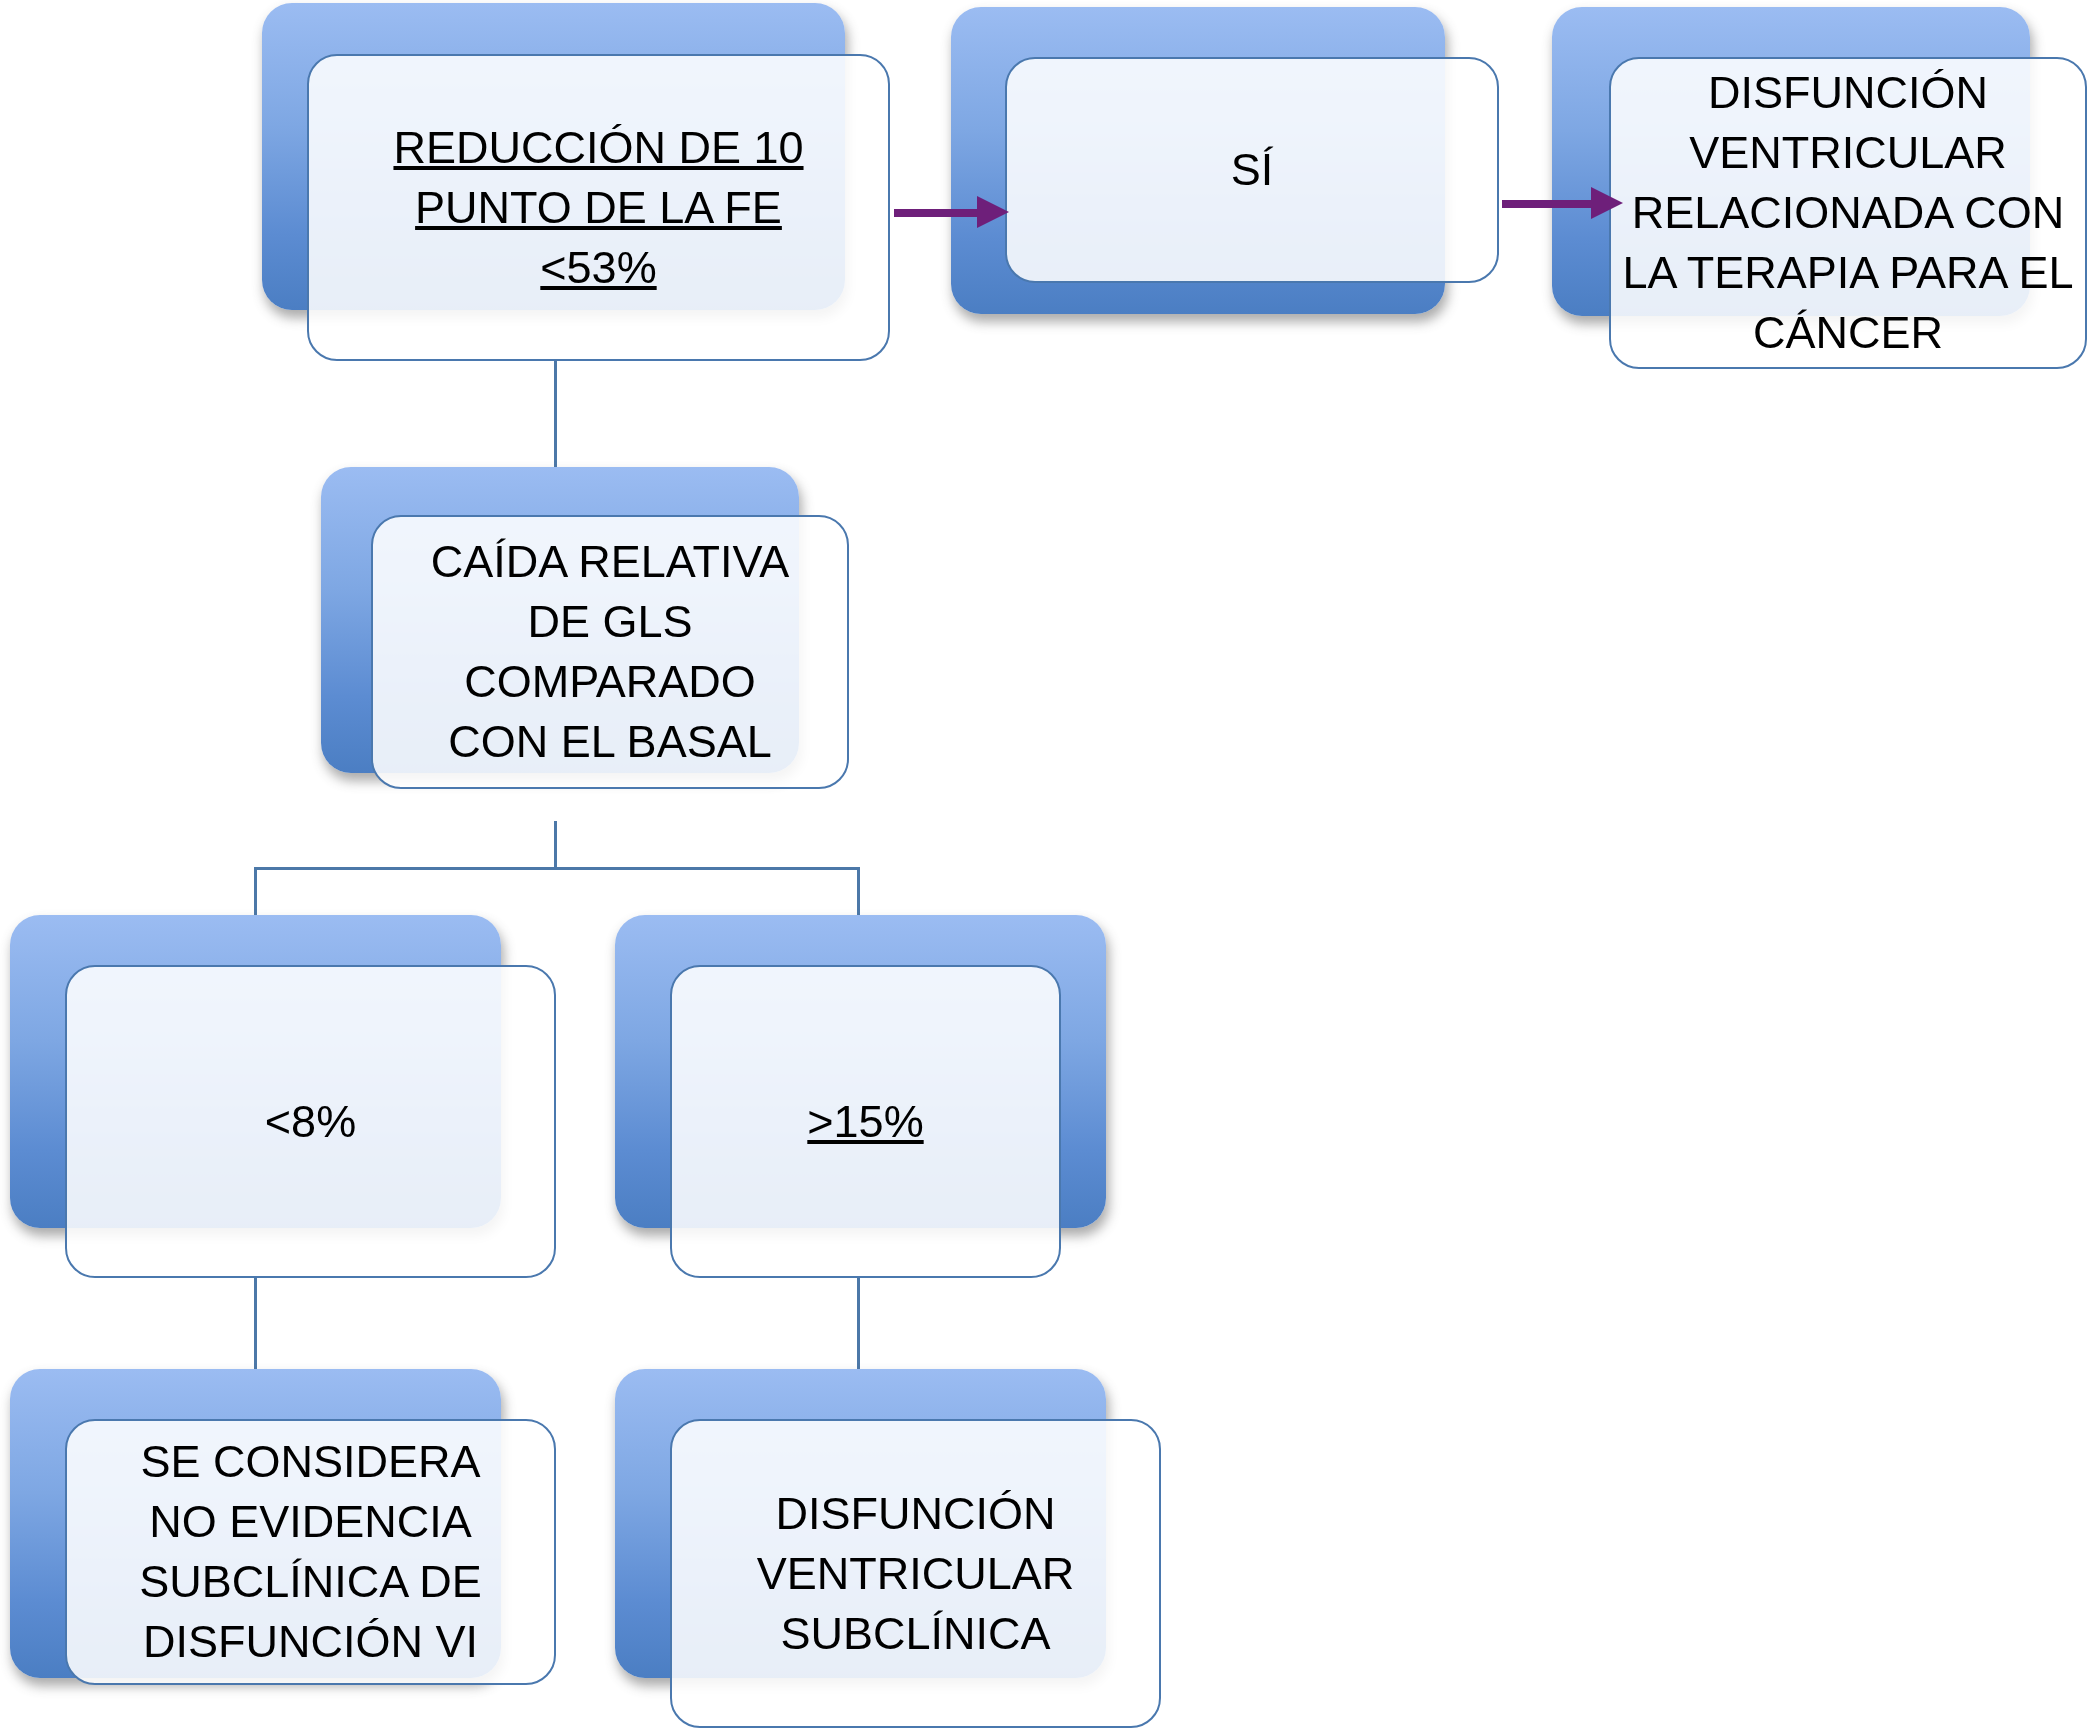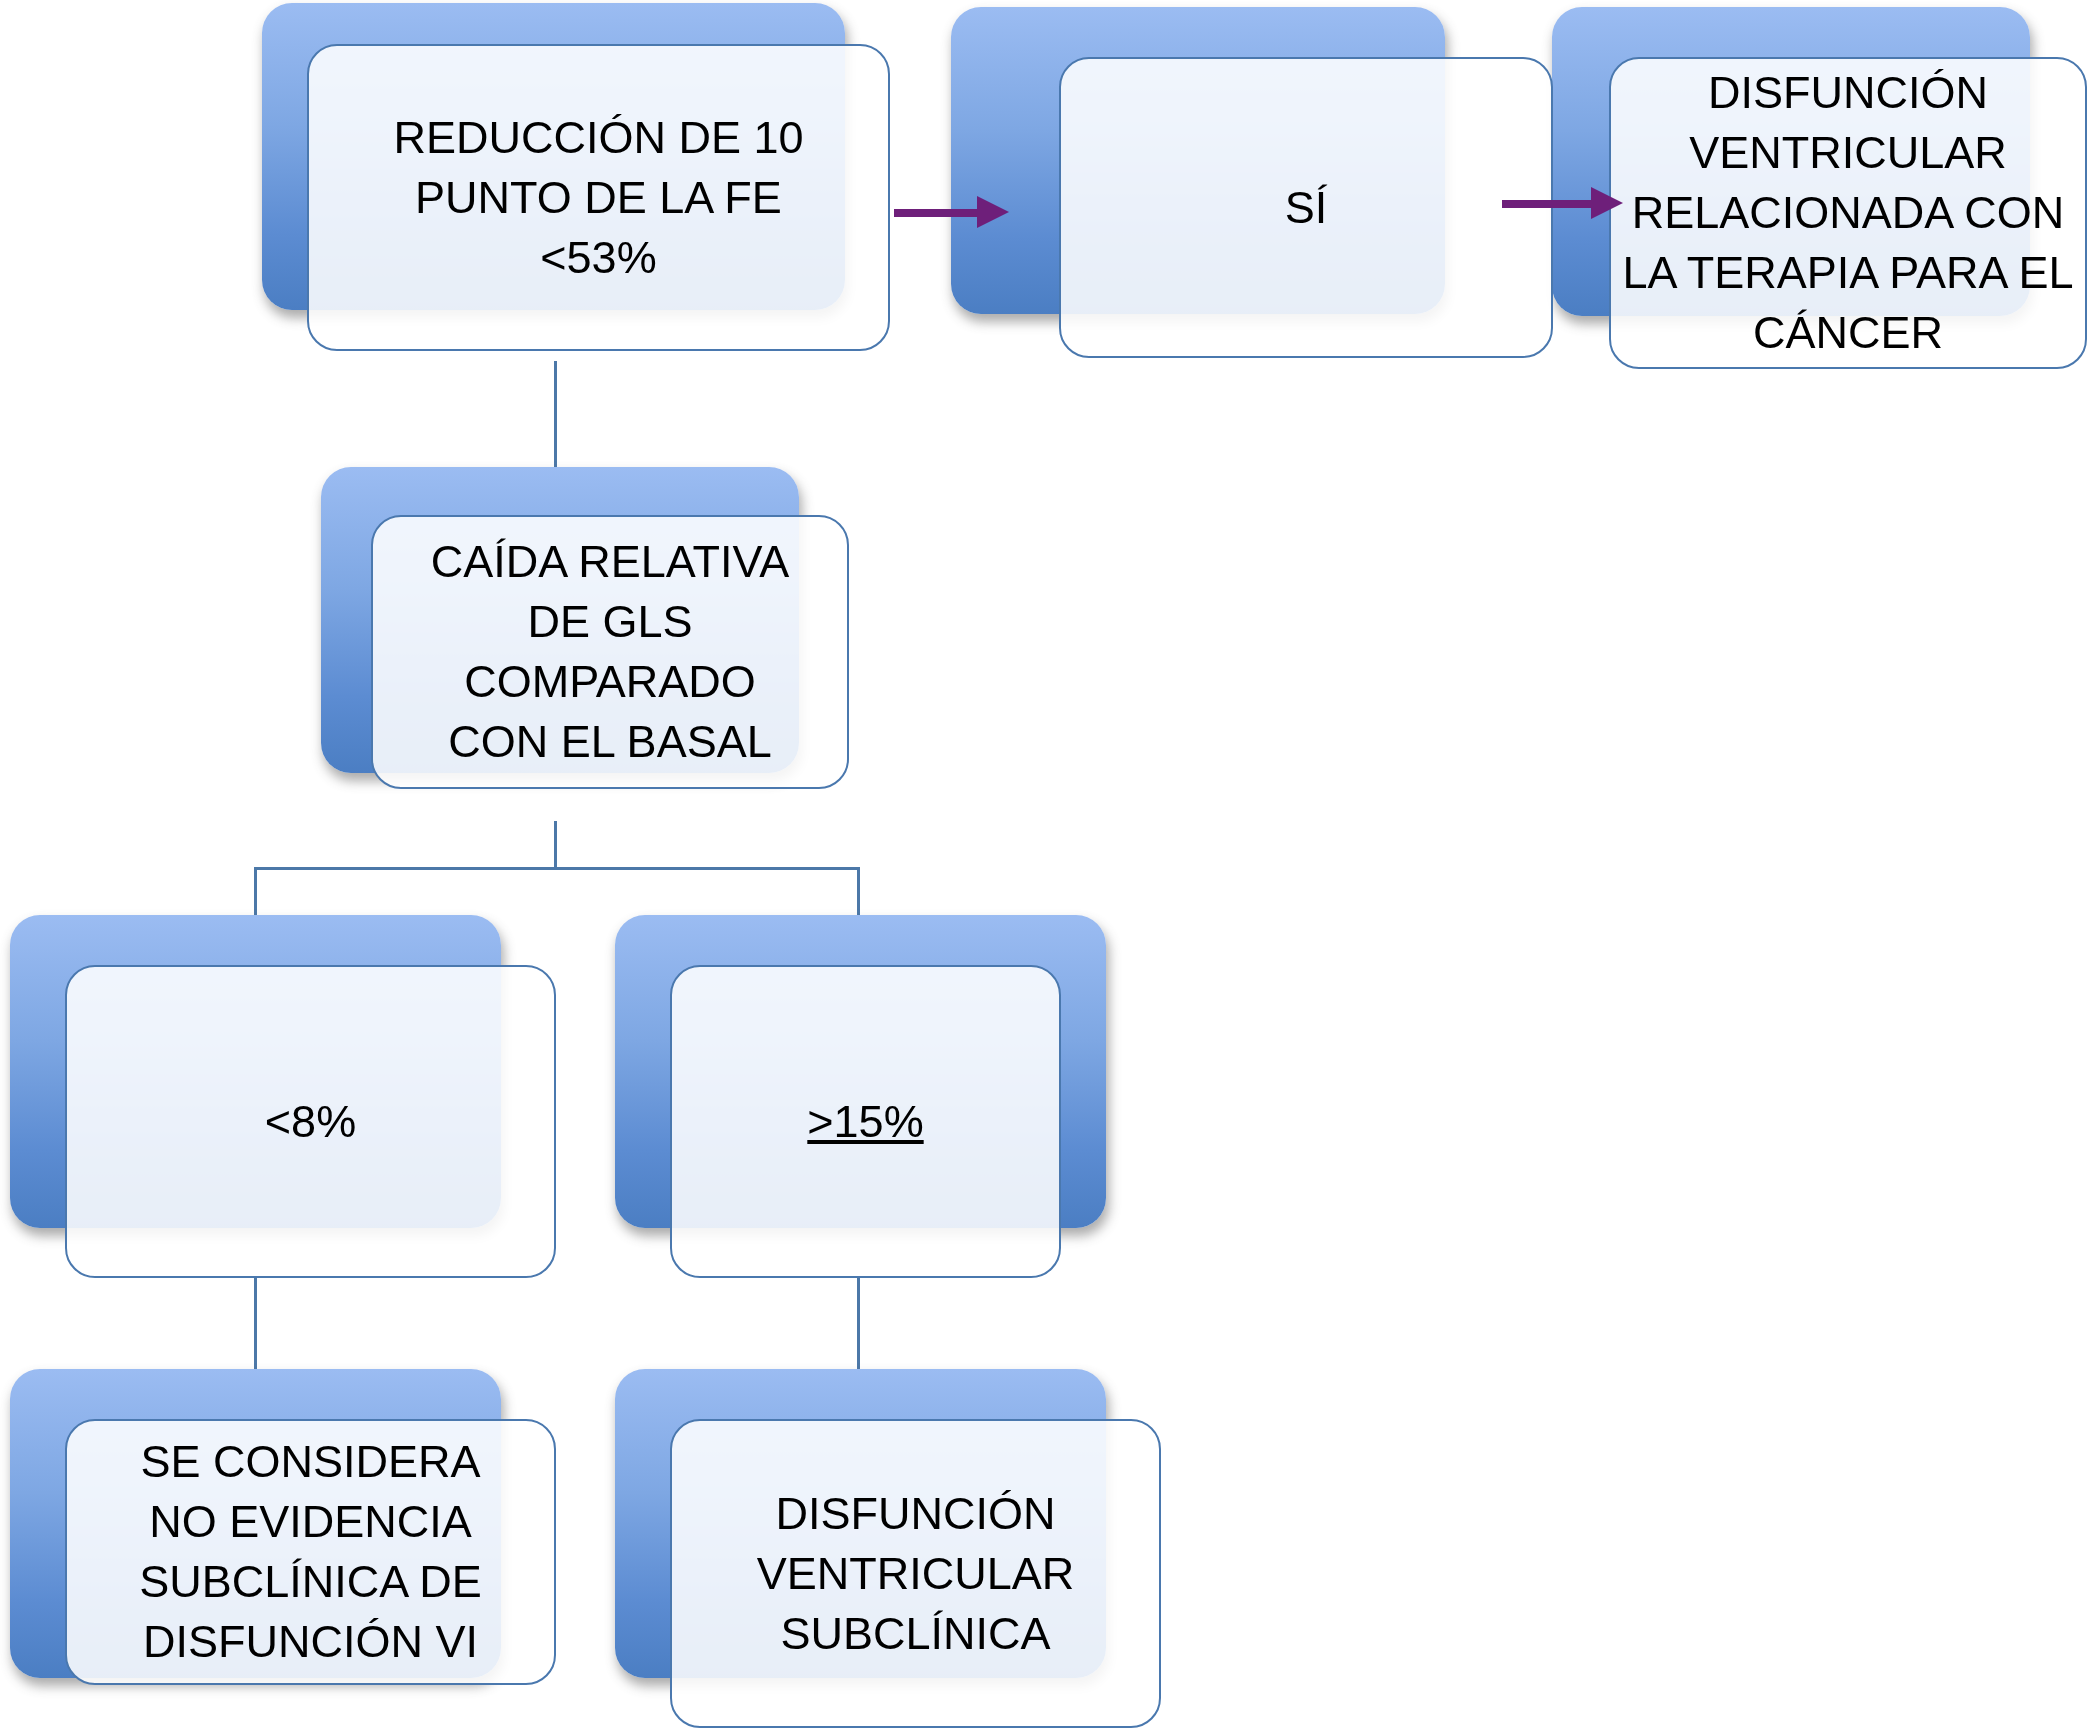--- a/index.html
+++ b/index.html
@@ -64,33 +64,33 @@
 
   <div class="line" style="left:554px; top:361px; width:2.5px; height:106px;"></div>
   <div class="line" style="left:554px; top:821px; width:2.5px; height:48px;"></div>
   <div class="line" style="left:254px; top:867px; width:605px; height:2.5px;"></div>
   <div class="line" style="left:254px; top:867px; width:2.5px; height:48px;"></div>
   <div class="line" style="left:857px; top:867px; width:2.5px; height:48px;"></div>
   <div class="line" style="left:254px; top:1278px; width:2.5px; height:91px;"></div>
   <div class="line" style="left:857px; top:1278px; width:2.5px; height:91px;"></div>
 
   <div class="shadow" style="left:262px; top:3.4px; width:583px; height:307px;"></div>
-  <div class="card" style="left:307px; top:44px; width:583px; height:307px;">
+  <div class="card" style="left:307px; top:54px; width:583px; height:307px;text-decoration:underline;">
     <span class="lbl">REDUCCIÓN DE 10
 PUNTO DE LA FE
 &lt;53%</span>
   </div>
 
   <div class="arrow">
     <div class="shaft" style="left:894px; top:209px; width:87px;"></div>
     <div class="head" style="left:977px; top:196px;"></div>
   </div>
 
   <div class="shadow" style="left:951px; top:6.7px; width:494px; height:307px;"></div>
-  <div class="card" style="left:1059px; top:57px; width:494px; height:301px;">
+  <div class="card" style="left:1005px; top:57px; width:494px; height:226px;">
     <span class="lbl">SÍ</span>
   </div>
 
   <div class="arrow">
     <div class="shaft" style="left:1502px; top:200px; width:92px;"></div>
     <div class="head" style="left:1591px; top:187px;"></div>
   </div>
 
   <div class="shadow" style="left:1552px; top:6.7px; width:478px; height:309px;"></div>
   <div class="card" style="left:1609px; top:57px; width:478px; height:312px;">

